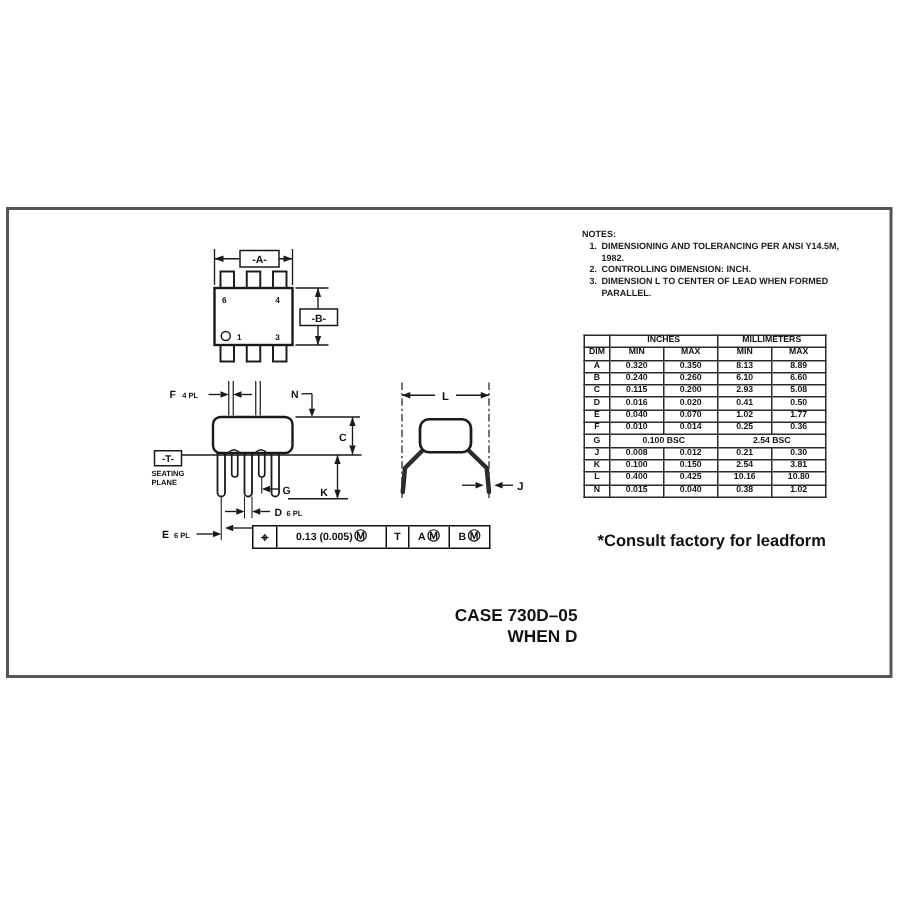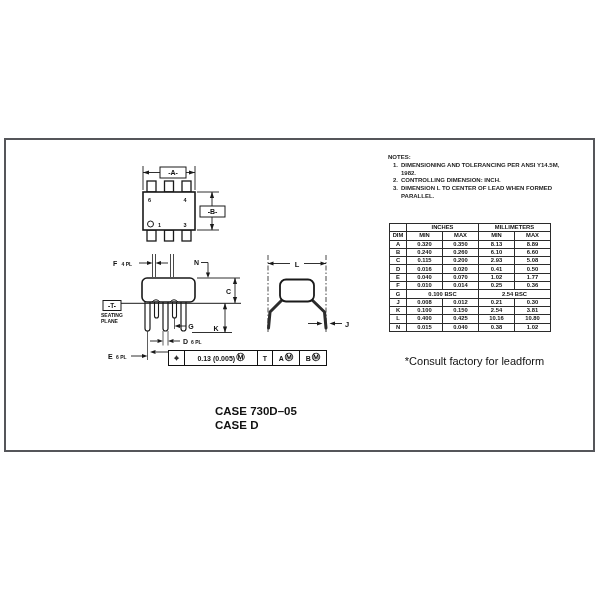--- a/index.html
+++ b/index.html
@@ -29,22 +29,22 @@
   .fcf .cell{border-right:1px solid #111;display:flex;align-items:center;
        justify-content:center;padding:0 1px;white-space:nowrap;}
   .fcf .cell:last-child{border-right:none;}
   .fcf .sym{width:13px;font-size:9px;}
   .fcf .tol{width:70px;}
   .fcf .dt{width:12px;}
   .fcf .dm{width:24px;}
   .mcirc{font-size:8.5px;margin-left:1px;}
 
   .consult{position:absolute;left:382px;top:355px;width:185px;text-align:center;
-           font-size:11px;font-weight:normal;line-height:13.5px;color:#111;}
-  .case{position:absolute;left:215px;top:404px;width:170px;text-align:left;
+           font-size:11px;font-weight:bold;line-height:13.5px;color:#111;}
+  .case{position:absolute;left:215px;top:404px;width:170px;text-align:right;
         font-size:11.5px;font-weight:bold;line-height:14px;color:#111;}
 </style>
 </head>
 <body>
 
 <div class="page">
   <div class="frame"></div>
 
   <svg class="art" width="600" height="600" viewBox="0 0 600 600">
 
@@ -305,15 +305,15 @@
       <span>B</span>
       <span class="mcirc">Ⓜ</span>
     </div>
   </div>
 
   <div class="consult">
     <div>*Consult factory for leadform</div>
   </div>
   <div class="case">
     <div>CASE 730D–05</div>
-    <div>CASE D</div>
+    <div>WHEN D</div>
   </div>
 </div>
 
 </body></html>

